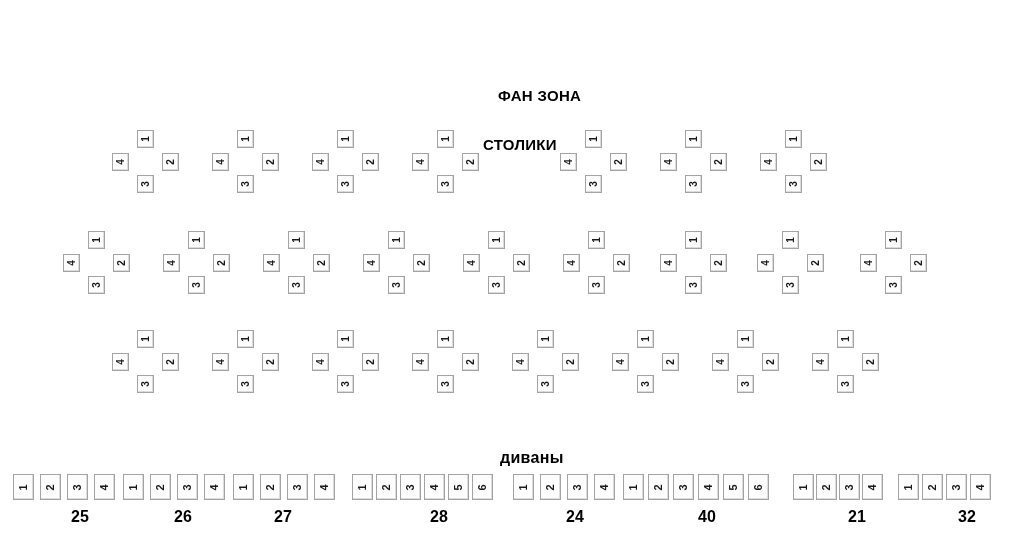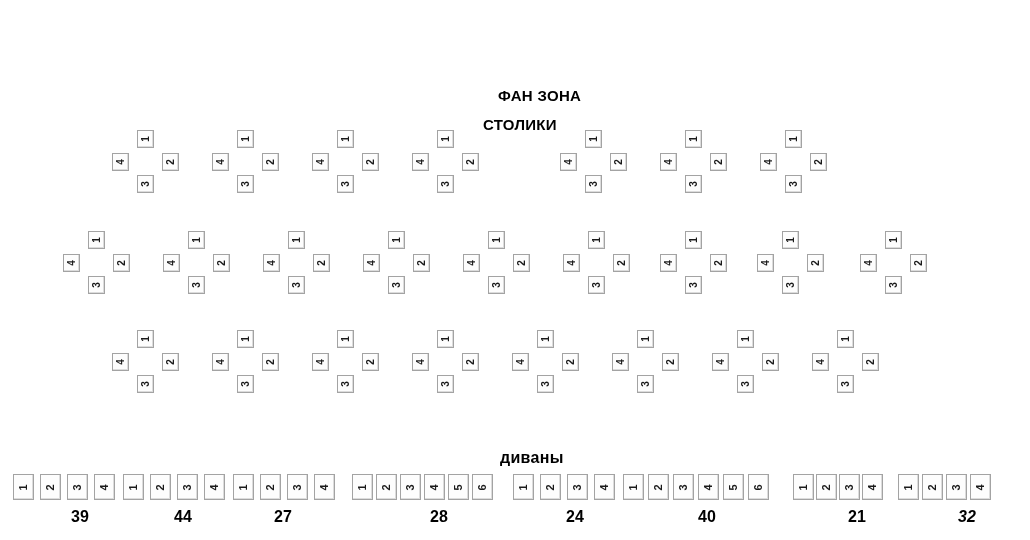--- a/index.html
+++ b/index.html
@@ -51,21 +51,21 @@
     font-size: 16px;
     color: #000;
     white-space: nowrap;
   }
 </style>
 </head>
 <body>
 
 <div class="stage">
   <div class="heading" style="left: 498px; top: 87px;">ФАН ЗОНА</div>
-  <div class="heading" style="left: 483px; top: 116px;">СТОЛИКИ</div>
+  <div class="heading" style="left: 483px; top: 136px;">СТОЛИКИ</div>
   <div class="heading sofas" style="left: 500px; top: 449px;">диваны</div>
   <div>
       <div class="cluster" style="left: 111px; top: 129px; width: 68px; height: 64px;">
         <div class="seat table-seat" style="left: 26px; top: 1px;">
           <span class="num">1</span>
         </div>
         <div class="seat table-seat" style="left: 51px; top: 24px;">
           <span class="num">2</span>
         </div>
         <div class="seat table-seat" style="left: 26px; top: 46px;">
@@ -405,36 +405,36 @@
         </div>
         <div class="seat sofa-seat" style="left: 40px; top: 474px;">
           <span class="num">2</span>
         </div>
         <div class="seat sofa-seat" style="left: 67px; top: 474px;">
           <span class="num">3</span>
         </div>
         <div class="seat sofa-seat" style="left: 94px; top: 474px;">
           <span class="num">4</span>
         </div>
-        <div class="sofa-label" style="left: 80px; top: 508px;">39</div>
+        <div class="sofa-label" style="left: 80px; top: 508px;">25</div>
       </div>
       <div class="sofa-group" style="left: 0px; top: 0px;">
         <div class="seat sofa-seat" style="left: 123px; top: 474px;">
           <span class="num">1</span>
         </div>
         <div class="seat sofa-seat" style="left: 150px; top: 474px;">
           <span class="num">2</span>
         </div>
         <div class="seat sofa-seat" style="left: 177px; top: 474px;">
           <span class="num">3</span>
         </div>
         <div class="seat sofa-seat" style="left: 204px; top: 474px;">
           <span class="num">4</span>
         </div>
-        <div class="sofa-label" style="left: 183px; top: 508px;">44</div>
+        <div class="sofa-label" style="left: 183px; top: 508px;">26</div>
       </div>
       <div class="sofa-group" style="left: 0px; top: 0px;">
         <div class="seat sofa-seat" style="left: 233px; top: 474px;">
           <span class="num">1</span>
         </div>
         <div class="seat sofa-seat" style="left: 260px; top: 474px;">
           <span class="num">2</span>
         </div>
         <div class="seat sofa-seat" style="left: 287px; top: 474px;">
           <span class="num">3</span>
@@ -522,16 +522,16 @@
         </div>
         <div class="seat sofa-seat" style="left: 922px; top: 474px;">
           <span class="num">2</span>
         </div>
         <div class="seat sofa-seat" style="left: 946px; top: 474px;">
           <span class="num">3</span>
         </div>
         <div class="seat sofa-seat" style="left: 970px; top: 474px;">
           <span class="num">4</span>
         </div>
-        <div class="sofa-label" style="left: 967px; top: 508px; font-style: italic;">32</div>
+        <div class="sofa-label" style="left: 967px; top: 508px;">32</div>
       </div>
     </div>
 </div>
 
 </body></html>

